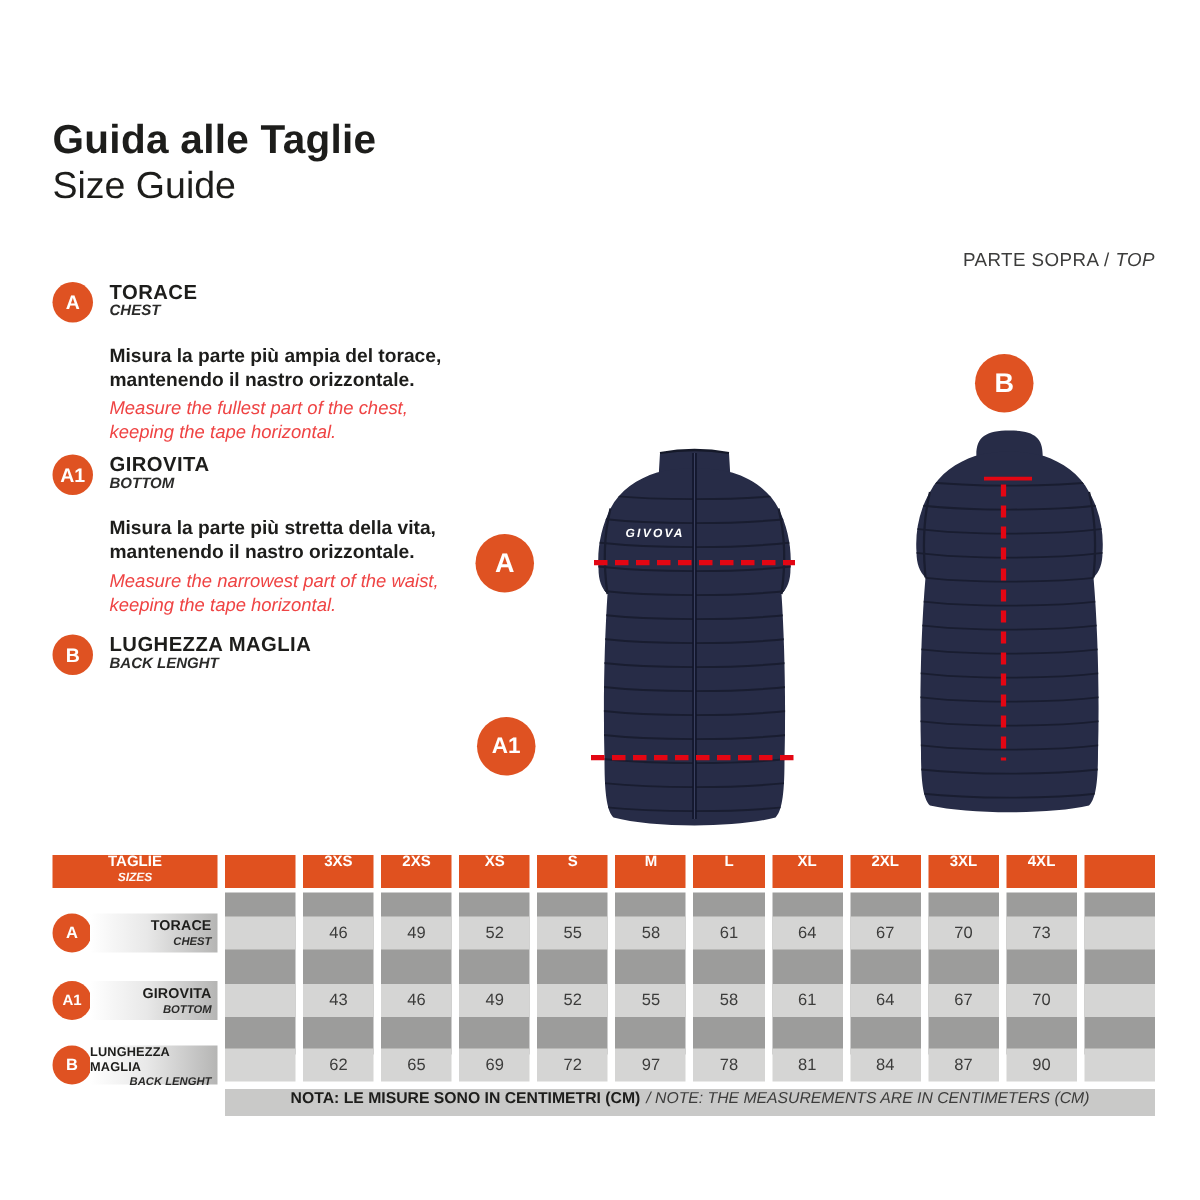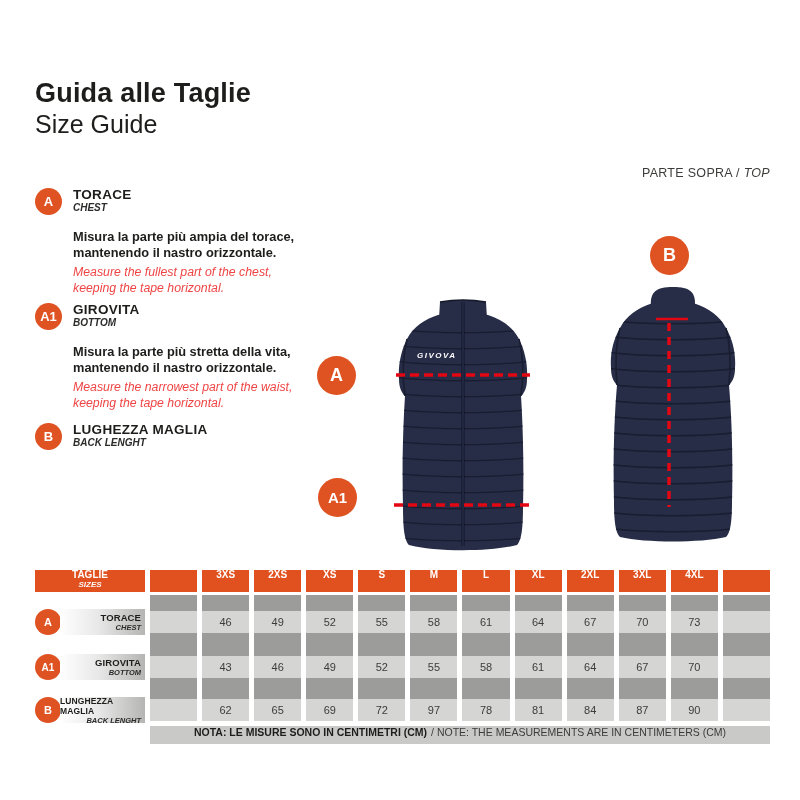--- a/index.html
+++ b/index.html
@@ -46,21 +46,21 @@
   .row-label{position:absolute;}
   .label-bar{position:absolute;left:25px;width:85px;height:26px;
              background:linear-gradient(to right,#ffffff 0%,#e8e8e8 45%,#b5b5b4 100%);
              display:flex;flex-direction:column;align-items:flex-end;justify-content:center;
              padding-right:4px;box-sizing:border-box;}
   .label-it{font-size:9.5px;font-weight:bold;line-height:10px;letter-spacing:0.1px;}
   .label-en{font-size:7.5px;font-style:italic;font-weight:bold;line-height:9px;color:#2b2b2a;}
   .note-bar{position:absolute;top:156px;height:18px;background:#c9c9c8;
             display:flex;align-items:flex-start;justify-content:center;gap:4px;font-size:10.5px;color:#1d1d1b;}
   .note-it{font-weight:bold;}
-  .note-en{color:#3c3c3b;}
+  .note-en{font-style:italic;color:#3c3c3b;}
 </style>
 </head>
 <body>
 
 <div class="stage">
 
   <div class="title-block">
     <div class="title-it">Guida alle Taglie</div>
     <div class="title-en">Size Guide</div>
   </div>

